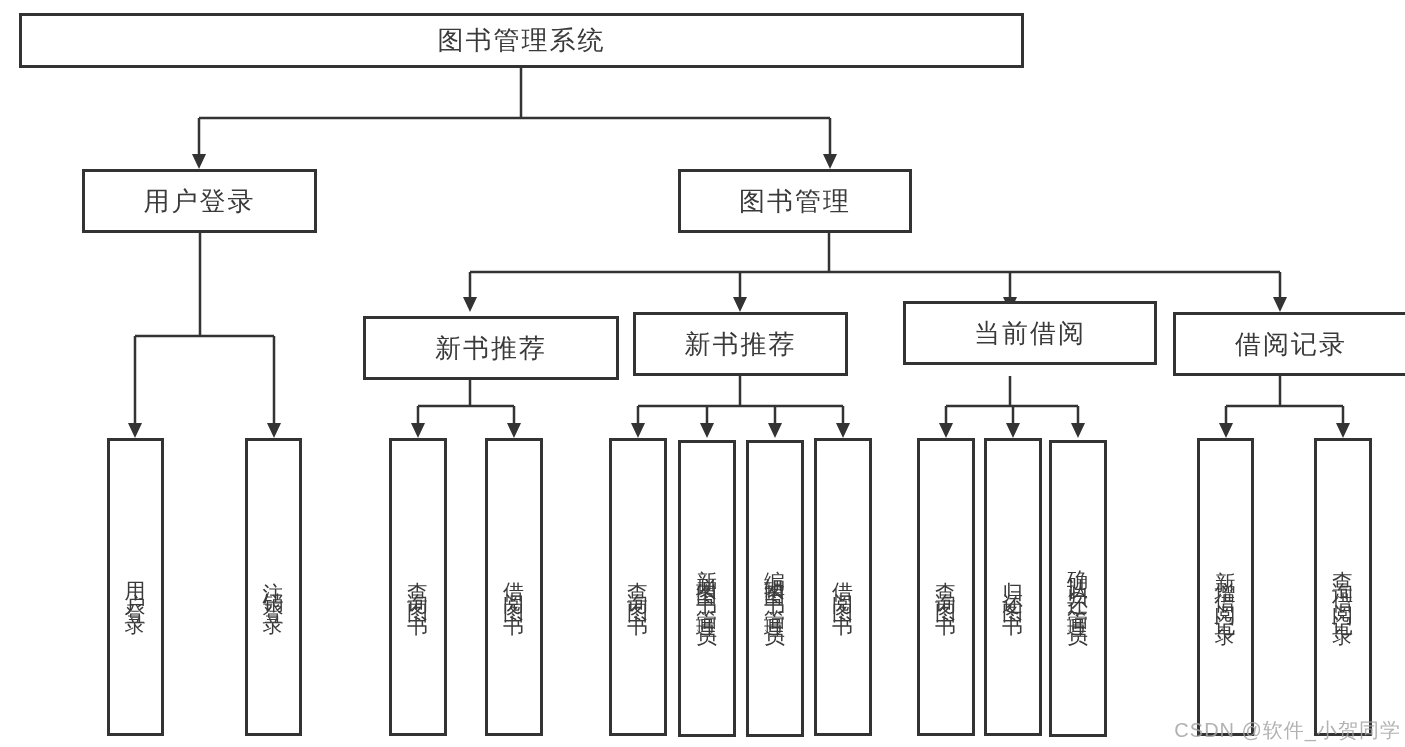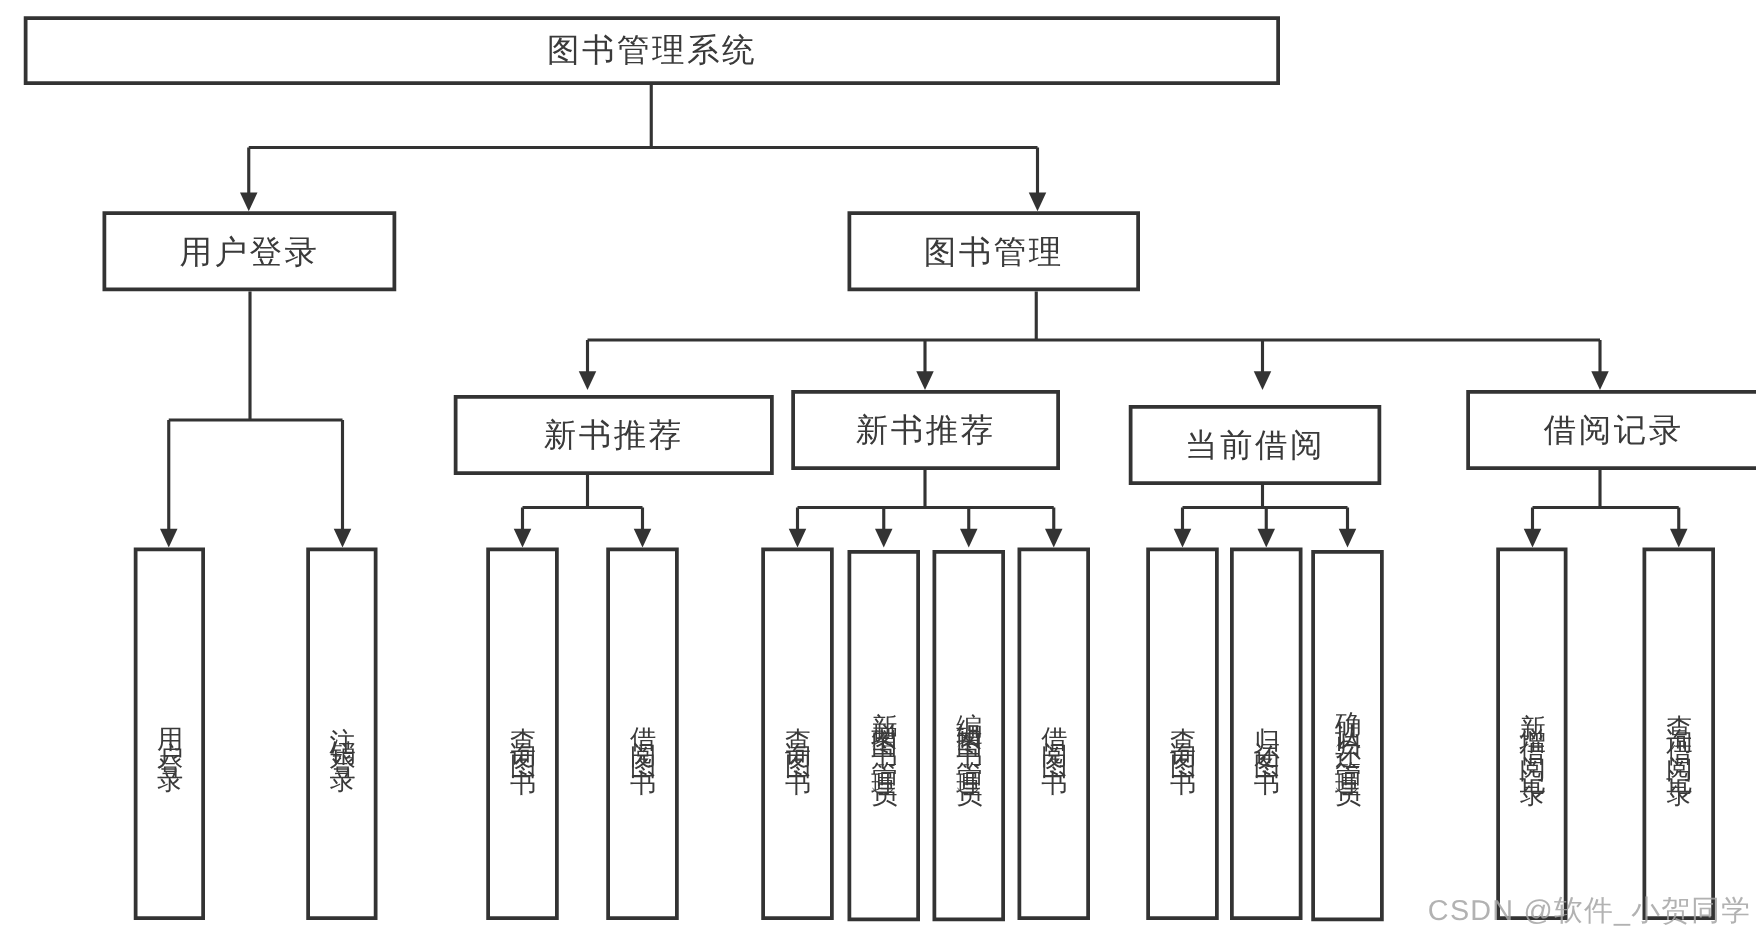--- a/index.html
+++ b/index.html
@@ -16,21 +16,21 @@
   }
   .hbox { font-size:26px; letter-spacing:2px; white-space:nowrap; }
   .vbox {
     writing-mode:vertical-rl; text-orientation:mixed;
     font-size:21px; letter-spacing:11px; line-height:1;
     padding:4px 0; overflow:hidden;
   }
   .vbox.long { letter-spacing:8px; }
   .watermark {
     position:absolute; right:4px; bottom:3px; z-index:5;
-    font-size:23px; letter-spacing:1px; color:rgba(165,165,165,0.85);
+    font-size:20px; letter-spacing:1px; color:rgba(165,165,165,0.85);
     white-space:nowrap;
   }
 </style>
 </head>
 <body>
 
 <div class="canvas">
 
   <svg class="edges-svg" width="1405" height="747" viewBox="0 0 1405 747">
     <g stroke="#333333" stroke-width="2.5" fill="none">
@@ -65,21 +65,21 @@
     </g>
   </svg>
 
   <div class="node hbox" style="left:19px;top:13px;width:1005px;height:55px">图书管理系统</div>
 
   <div class="node hbox" style="left:82px;top:169px;width:235px;height:64px">用户登录</div>
   <div class="node hbox" style="left:678px;top:169px;width:234px;height:64px">图书管理</div>
 
   <div class="node hbox" style="left:363px;top:316px;width:256px;height:64px">新书推荐</div>
   <div class="node hbox" style="left:633px;top:312px;width:215px;height:64px">新书推荐</div>
-  <div class="node hbox" style="left:903px;top:324px;width:202px;height:64px">当前借阅</div>
+  <div class="node hbox" style="left:903px;top:301px;width:254px;height:64px">当前借阅</div>
   <div class="node hbox" style="left:1173px;top:312px;width:236px;height:64px">借阅记录</div>
 
   <div class="node vbox" style="left:107px;top:438px;width:57px;height:298px">用户登录</div>
   <div class="node vbox" style="left:245px;top:438px;width:57px;height:298px">注销登录</div>
 
   <div class="node vbox" style="left:389px;top:438px;width:58px;height:298px">查询图书</div>
   <div class="node vbox" style="left:485px;top:438px;width:58px;height:298px">借阅图书</div>
 
   <div class="node vbox" style="left:609px;top:438px;width:58px;height:298px">查询图书</div>
   <div class="node vbox long" style="left:678px;top:440px;width:58px;height:297px">新增图书（管理员）</div>

